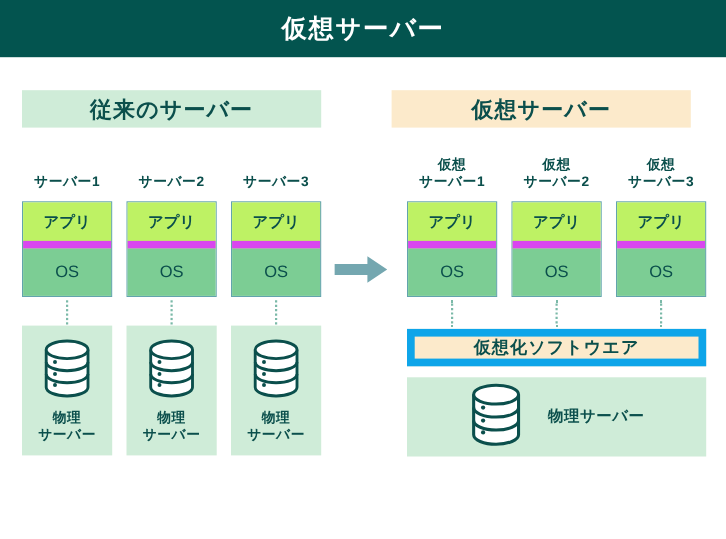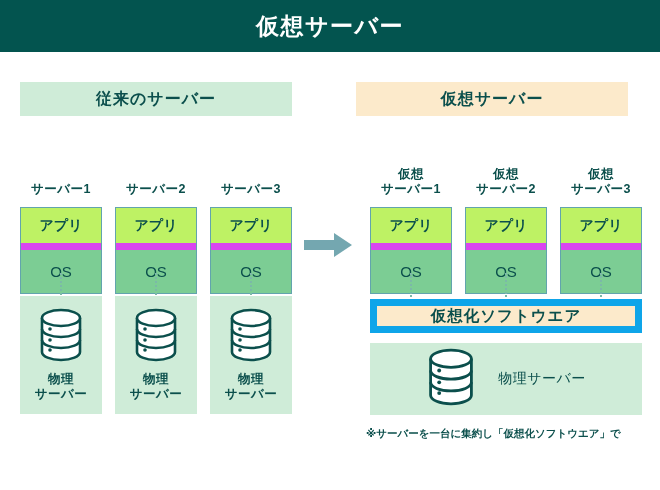--- a/index.html
+++ b/index.html
@@ -33,39 +33,38 @@
     letter-spacing: 1.5px;
   }
 
   
   .panel-header {
     position: absolute;
     height: 34px;
     display: flex;
     align-items: center;
     justify-content: center;
-    font-size: 16px;
+    font-size: 20px;
     font-weight: bold;
     color: #0b4f4c;
     letter-spacing: 1px;
   }
   .panel-header.left {
     left: 20px; top: 82px; width: 272px;
     background: #cfecd8;
   }
   .panel-header.right {
     left: 356px; top: 82px; width: 272px;
     background: #fceacb;
   }
 
   
   .col {
     position: absolute;
     width: 82px;
-    margin-top: 24px;
   }
   .col-label {
     text-align: center;
     font-size: 12.5px;
     font-weight: bold;
     color: #0b4f4c;
     line-height: 15px;
     letter-spacing: 0.5px;
   }
 
@@ -158,21 +157,21 @@
     width: 272px; height: 72px;
     background: #cfecd8;
     display: flex;
     align-items: center;
     justify-content: center;
     gap: 22px;
     box-sizing: border-box;
   }
   .phys-wide-label {
     font-size: 14px;
-    font-weight: normal;
+    font-weight: bold;
     color: #0b4f4c;
     letter-spacing: 0.5px;
   }
 
   
   .footnote {
     position: absolute;
     left: 366px; top: 425px;
     width: 290px;
     font-size: 10.5px;
@@ -332,14 +331,13 @@
       </g>
       <circle cx="12" cy="21" r="1.8" fill="#0b4f4c"></circle>
       <circle cx="12" cy="32" r="1.8" fill="#0b4f4c"></circle>
       <circle cx="12" cy="42" r="1.8" fill="#0b4f4c"></circle>
     </svg>
   </span>
   <div class="phys-wide-label">物理サーバー</div>
 </div>
 
 <div class="footnote">
-  <span>※サーバーを一台に集約し「仮想化ソフトウエア」で</span>
 </div>
 
 </body></html>

